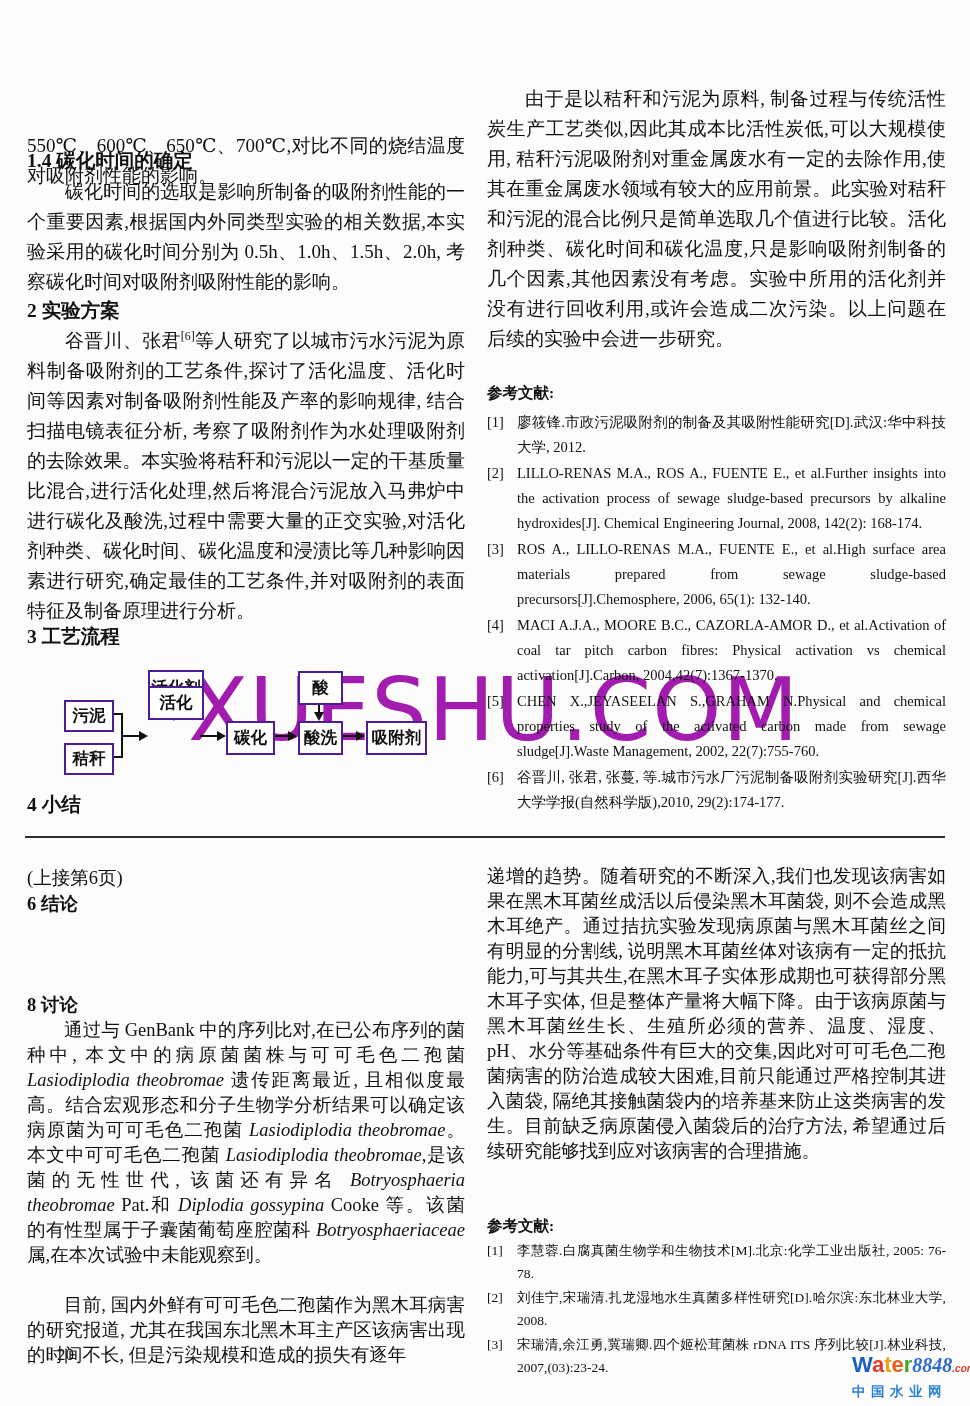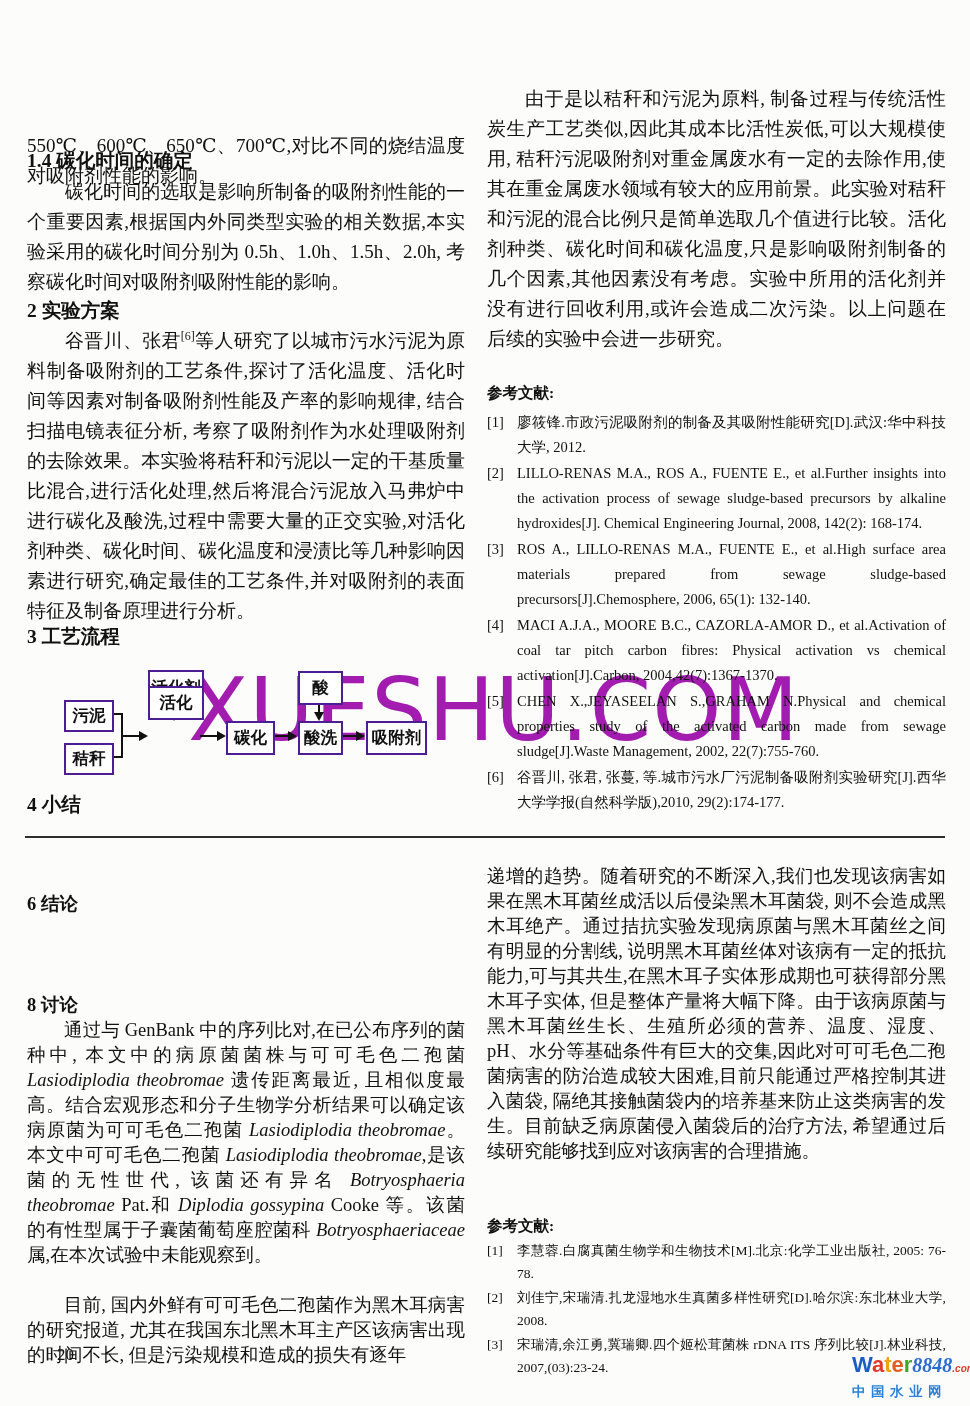--- a/index.html
+++ b/index.html
@@ -125,20 +125,21 @@
         <span class="ref-text">CHEN X.,JEYASEELAN S.,GRAHAM N.Physical and chemical properties study of the activated carbon made from sewage sludge[J].Waste Management, 2002, 22(7):755-760.</span>
       </div>
     <div class="ref-row">
         <span class="ref-num">[6]</span>
         <span class="ref-text">谷晋川, 张君, 张蔓, 等.城市污水厂污泥制备吸附剂实验研究[J].西华大学学报(自然科学版),2010, 29(2):174-177.</span>
       </div>
   </div>
 
   <div class="divider"></div>
 
+  <div class="blk colL body2" style="top:866px;">(上接第6页)</div>
   <div class="blk colL body2 hd hd2" style="top:892px;">6  结论</div>
   <div class="blk colL body2 hd hd2" style="top:993px;">8  讨论</div>
   <div class="blk colL body2 indent" style="top:1018px;"><span>通过与 GenBank 中的序列比对,在已公布序列的菌种中, 本文中的病原菌菌株与可可毛色二孢菌 </span><i>Lasiodiplodia theobromae</i><span> 遗传距离最近, 且相似度最高。结合宏观形态和分子生物学分析结果可以确定该病原菌为可可毛色二孢菌 </span><i>Lasiodiplodia theobromae</i><span>。本文中可可毛色二孢菌 </span><i>Lasiodiplodia theobromae</i><span>,是该菌的无性世代, 该菌还有异名 </span><i>Botryosphaeria theobromae</i><span> Pat.和 </span><i>Diplodia gossypina</i><span> Cooke 等。该菌的有性型属于子囊菌葡萄座腔菌科 </span><i>Botryosphaeriaceae</i><span> 属,在本次试验中未能观察到。</span></div>
   <div class="blk colL body2 indent" style="top:1293px;">目前, 国内外鲜有可可毛色二孢菌作为黑木耳病害的研究报道, 尤其在我国东北黑木耳主产区该病害出现的时间不长, 但是污染规模和造成的损失有逐年</div>
 
   <div class="blk colR body2" style="top:864px;">递增的趋势。随着研究的不断深入,我们也发现该病害如果在黑木耳菌丝成活以后侵染黑木耳菌袋, 则不会造成黑木耳绝产。通过拮抗实验发现病原菌与黑木耳菌丝之间有明显的分割线, 说明黑木耳菌丝体对该病有一定的抵抗能力,可与其共生,在黑木耳子实体形成期也可获得部分黑木耳子实体, 但是整体产量将大幅下降。由于该病原菌与黑木耳菌丝生长、生殖所必须的营养、温度、湿度、pH、水分等基础条件有巨大的交集,因此对可可毛色二孢菌病害的防治造成较大困难,目前只能通过严格控制其进入菌袋, 隔绝其接触菌袋内的培养基来防止这类病害的发生。目前缺乏病原菌侵入菌袋后的治疗方法, 希望通过后续研究能够找到应对该病害的合理措施。</div>
   <div class="blk colR refTitle" style="top:1216px;">参考文献:</div>
   <div class="blk colR refs refs2" style="top:1240px;">
     <div class="ref-row">
         <span class="ref-num">[1]</span>

